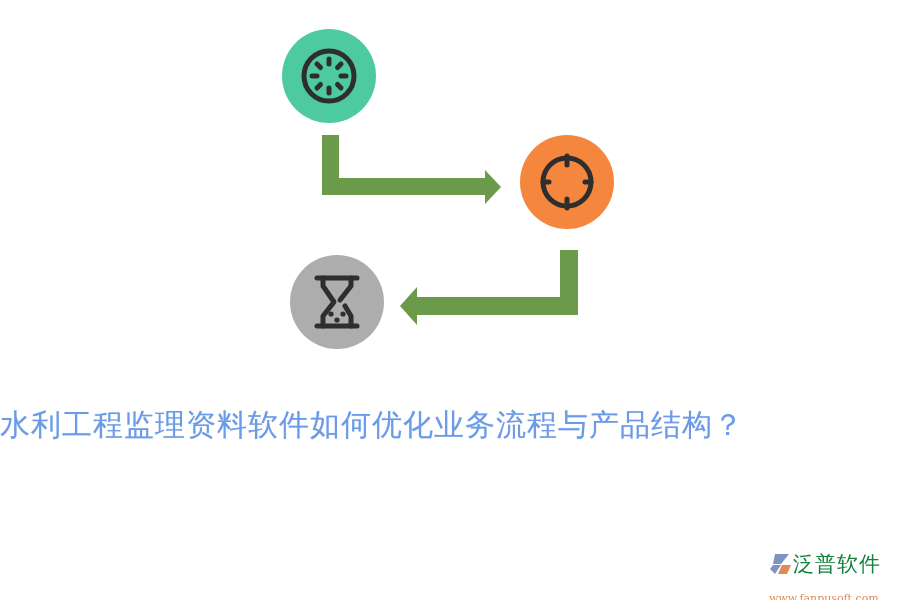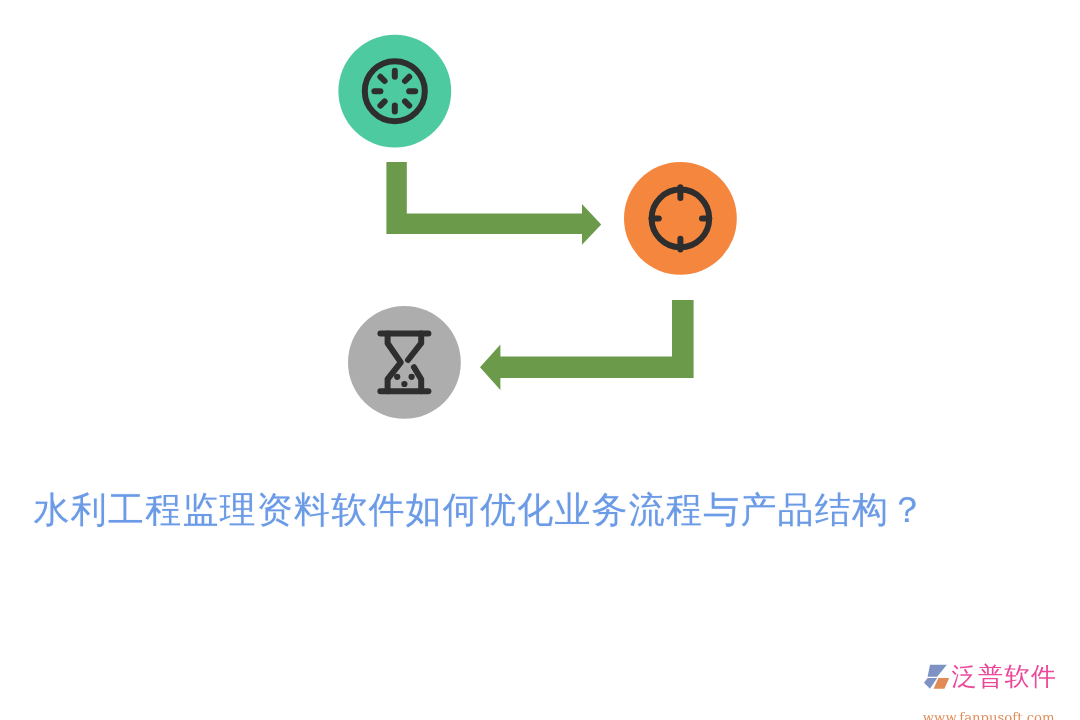--- a/index.html
+++ b/index.html
@@ -1,22 +1,22 @@
 <!DOCTYPE html>
 <html><head>
 <meta charset="utf-8">
 <style>
   html, body { margin: 0; padding: 0; }
   body { width: 900px; height: 600px; background: #ffffff; position: relative; overflow: hidden; font-family: "DejaVu Sans", sans-serif; }
   .node { position: absolute; border-radius: 50%; display: flex; align-items: center; justify-content: center; }
   .node svg { display: block; }
   #arrows { position: absolute; left: 0; top: 0; }
-  .title { position: absolute; left: 0; width: 800px; top: 405px; text-align: center; font-size: 30px; color: #6b9ae6; letter-spacing: 1px; font-family: "DejaVu Serif", serif; text-shadow: 0 0 1px rgba(107,154,230,0.4); }
+  .title { position: absolute; left: 0; width: 800px; top: 405px; text-align: left; font-size: 30px; color: #6b9ae6; letter-spacing: 1px; font-family: "DejaVu Serif", serif; text-shadow: 0 0 1px rgba(107,154,230,0.4); }
   .logo { position: absolute; left: 765px; top: 550px; width: 130px; height: 40px; }
-  .logo-name { position: absolute; left: 28px; top: 0; font-size: 21px; color: #ec4899; letter-spacing: 1px; }
+  .logo-name { position: absolute; left: 28px; top: 0; font-size: 21px; color: #15803d; letter-spacing: 1px; }
   .logo-url { position: absolute; left: 4px; top: 42px; font-size: 11px; color: #e08a55; font-family: "DejaVu Serif", serif; }
   .logo-mark { position: absolute; left: 4px; top: 3px; }
 </style>
 </head>
 <body>
 
 <svg id="arrows" width="900" height="600">
 
   <path d="M322 135 L339 135 L339 178 L485 178 L485 170 L501 187 L485 204 L485 195 L322 195 Z" fill="#6a9a4a"></path>
 

